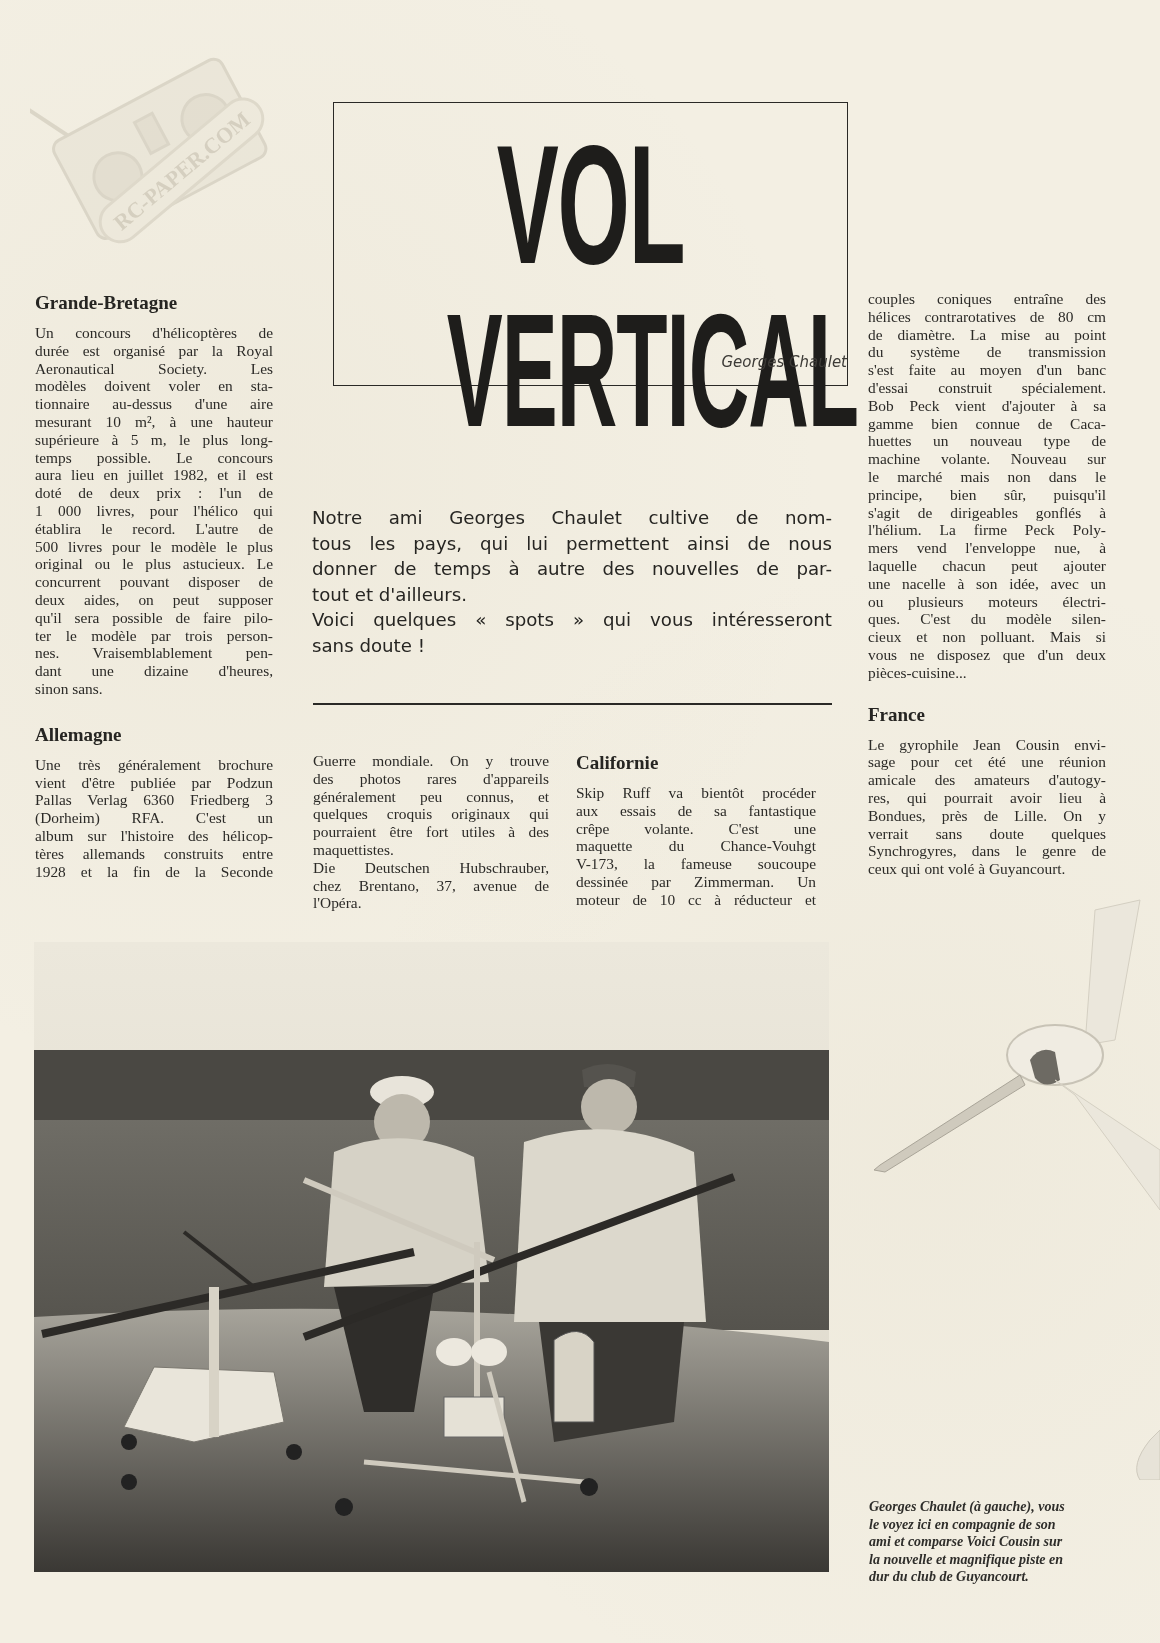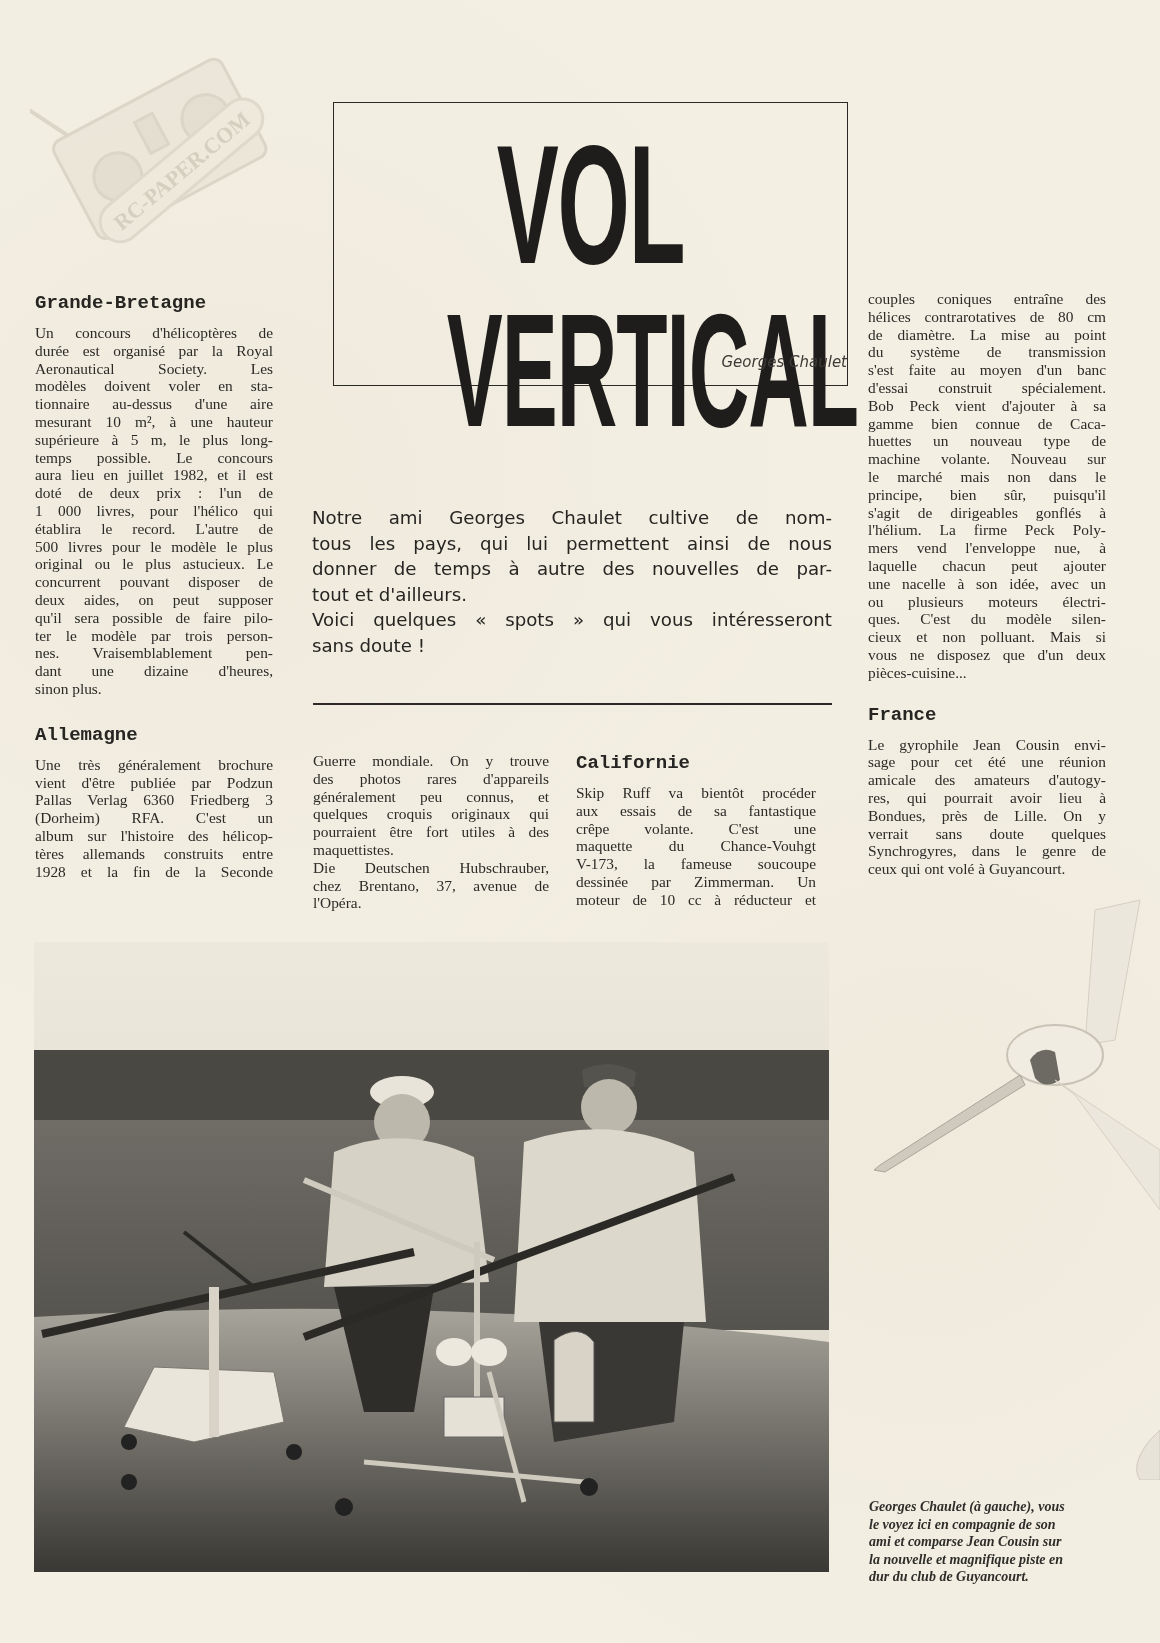--- a/index.html
+++ b/index.html
@@ -7,21 +7,21 @@
     width:1160px; height:1643px; position:relative; overflow:hidden;
     background:#f3efe3;
     background-image:
       radial-gradient(circle at 20% 30%, rgba(200,190,160,0.10) 0, transparent 40%),
       radial-gradient(circle at 80% 70%, rgba(200,190,160,0.10) 0, transparent 40%);
     color:#2b2a27;
     font-family:"Liberation Serif", serif;
   }
   .abs { position:absolute; }
   .col p { margin:0; font-size:15.4px; line-height:17.8px; text-align:justify; }
-  .col h2 { margin:0 0 10px 0; font-size:19px; font-weight:bold; font-family:Liberation Mono, monospace; color:#262522; }
+  .col h2 { margin:0 0 10px 0; font-size:19px; font-weight:bold; font-family:Liberation Serif, serif; color:#262522; }
   .line { display:block; text-align:justify; text-align-last:justify; white-space:nowrap; }
   .line.last { text-align-last:left; }
 
   
   #watermark { left:30px; top:40px; width:260px; height:230px; opacity:0.55; }
 
   
   #title-box { left:333px; top:102px; width:515px; height:284px; border:1.5px solid #2a2926; box-sizing:border-box;padding-left:24px; }
   #title-vol, #title-vertical {
     position:absolute; left:0; width:100%; text-align:center;
@@ -103,21 +103,21 @@
     <span class="line">1 000 livres, pour l'hélico qui</span>
     <span class="line">établira le record. L'autre de</span>
     <span class="line">500 livres pour le modèle le plus</span>
     <span class="line">original ou le plus astucieux. Le</span>
     <span class="line">concurrent pouvant disposer de</span>
     <span class="line">deux aides, on peut supposer</span>
     <span class="line">qu'il sera possible de faire pilo-</span>
     <span class="line">ter le modèle par trois person-</span>
     <span class="line">nes. Vraisemblablement pen-</span>
     <span class="line">dant une dizaine d'heures,</span>
-    <span class="line last">sinon plus.</span>
+    <span class="line last">sinon sans.</span>
   </p>
   <h2 style="margin-top:26px">Allemagne</h2>
   <p>
     <span class="line">Une très généralement brochure</span>
     <span class="line">vient d'être publiée par Podzun</span>
     <span class="line">Pallas Verlag 6360 Friedberg 3</span>
     <span class="line">(Dorheim) RFA. C'est un</span>
     <span class="line">album sur l'histoire des hélicop-</span>
     <span class="line">tères allemands construits entre</span>
     <span class="line">1928 et la fin de la Seconde</span>
@@ -256,18 +256,18 @@
       <line x1="455" y1="430" x2="490" y2="560" stroke="#cfcabe" stroke-width="5"></line>
       <circle cx="310" cy="565" r="9" fill="#222"></circle>
       <circle cx="555" cy="545" r="9" fill="#222"></circle>
     </g>
   </svg>
 </div>
 
 <div id="caption" class="abs">
   <div>Georges Chaulet (à gauche), vous</div>
   <div>le voyez ici en compagnie de son</div>
-  <div>ami et comparse Jean Cousin sur</div>
+  <div>ami et comparse Voici Cousin sur</div>
   <div>la nouvelle et magnifique piste en</div>
   <div>dur du club de Guyancourt.</div>
 </div>
 
 <div id="page-number" class="abs">12</div>
 
 </body></html>

